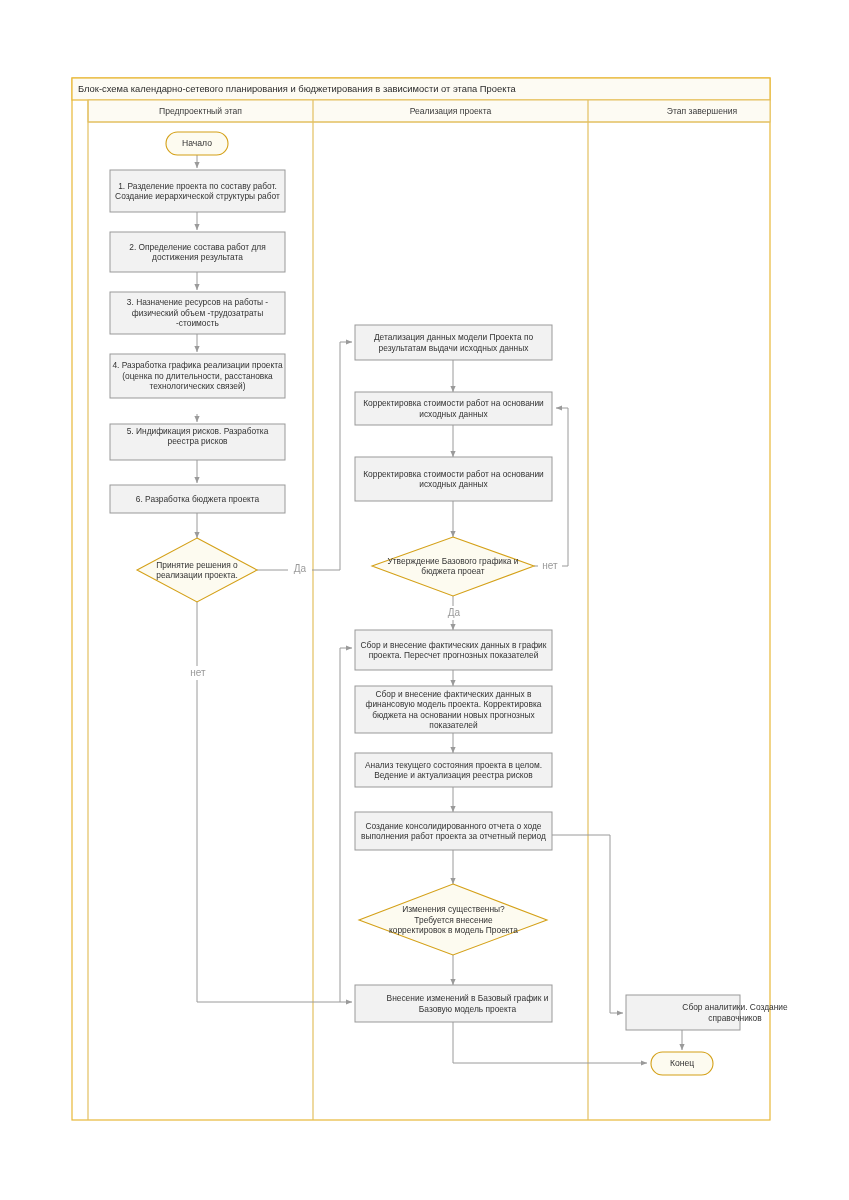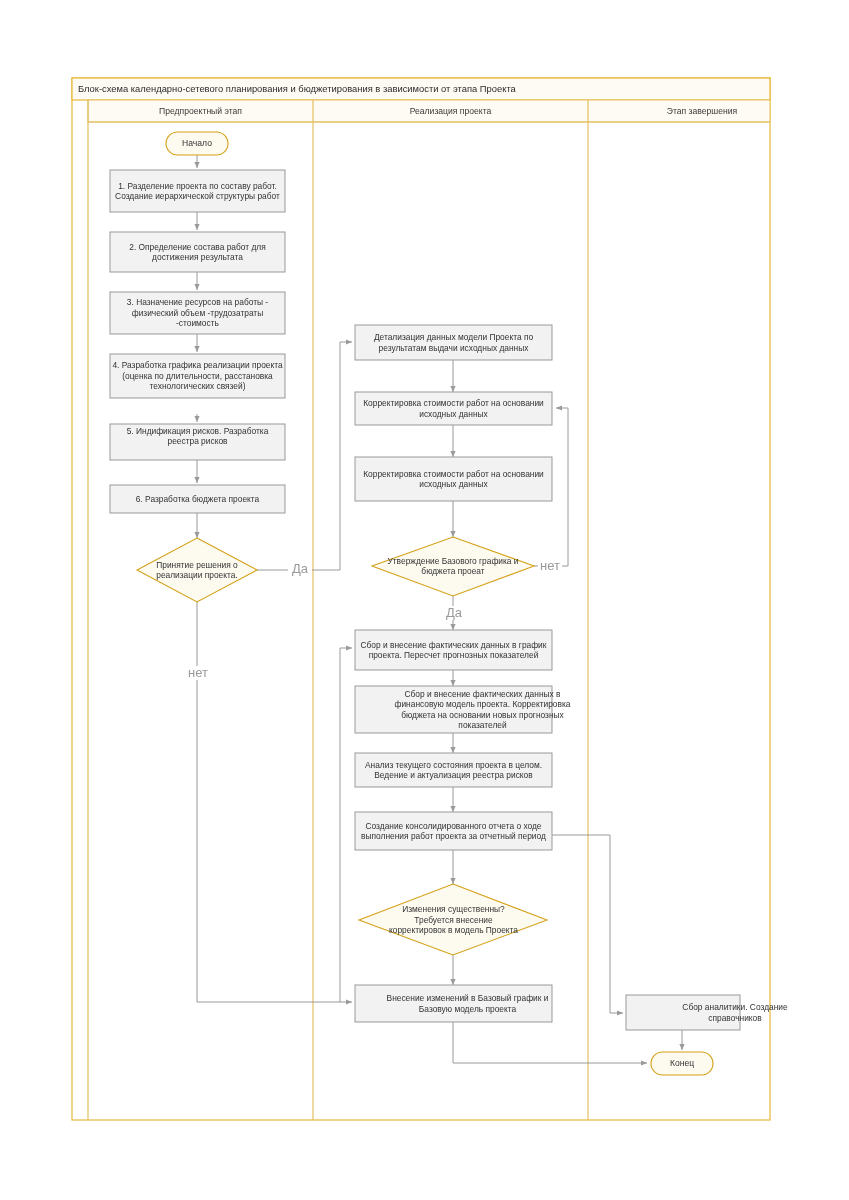--- a/index.html
+++ b/index.html
@@ -19,21 +19,21 @@
     text-align:center;
     color:#333333;
     line-height:1.25;
     pointer-events:none;
   }
   .proc-txt{font-size:8.4px;}
   .dec-txt{font-size:8.4px;}
   .term-txt{font-size:8.6px;}
   .col-txt{font-size:8.6px;color:#3a3a3a;}
   .title-txt{font-size:9.4px;color:#2b2b2b;justify-content:flex-start;}
-  .edge-txt{font-size:13px;color:#9a9a9a;}
+  .edge-txt{font-size:10px;color:#9a9a9a;}
 </style>
 </head>
 <body>
 
 <div id="stage">
 
   <svg id="canvas" viewBox="0 0 849 1200">
     <defs>
       <marker id="arr" markerWidth="7" markerHeight="7" refX="6" refY="2.6" orient="auto">
         <path d="M0,0 L6,2.6 L0,5.2 z" fill="#9a9a9a"></path>
@@ -141,21 +141,21 @@
 
   <div class="lbl dec-txt" style="left:143px;top:552px;width:108px;height:36px;">Принятие решения о реализации проекта.</div>
 
   <div class="lbl proc-txt" style="left:357px;top:325px;width:193px;height:35px;">Детализация данных модели Проекта по результатам выдачи исходных данных</div>
   <div class="lbl proc-txt" style="left:357px;top:392px;width:193px;height:33px;">Корректировка стоимости работ на основании исходных данных</div>
   <div class="lbl proc-txt" style="left:357px;top:457px;width:193px;height:44px;">Корректировка стоимости работ на основании исходных данных</div>
 
   <div class="lbl dec-txt" style="left:383px;top:548px;width:140px;height:36px;">Утверждение Базового графика и бюджета проеат</div>
 
   <div class="lbl proc-txt" style="left:357px;top:630px;width:193px;height:40px;">Сбор и внесение фактических данных в график проекта. Пересчет прогнозных показателей</div>
-  <div class="lbl proc-txt" style="left:357px;top:686px;width:193px;height:47px;padding-left:29px;">Сбор и внесение фактических данных в финансовую модель проекта. Корректировка бюджета на основании новых прогнозных показателей</div>
+  <div class="lbl proc-txt" style="left:357px;top:686px;width:193px;height:47px;">Сбор и внесение фактических данных в финансовую модель проекта. Корректировка бюджета на основании новых прогнозных показателей</div>
   <div class="lbl proc-txt" style="left:357px;top:753px;width:193px;height:34px;">Анализ текущего состояния проекта в целом. Ведение и актуализация реестра рисков</div>
   <div class="lbl proc-txt" style="left:357px;top:812px;width:193px;height:38px;">Создание консолидированного отчета о ходе выполнения работ проекта за отчетный период</div>
 
   <div class="lbl dec-txt" style="left:388px;top:893px;width:131px;height:54px;">Изменения существенны? Требуется внесение корректировок в модель Проекта</div>
 
   <div class="lbl proc-txt" style="left:371px;top:985px;width:193px;height:37px;">Внесение изменений в Базовый график и Базовую модель проекта</div>
 
   <div class="lbl proc-txt" style="left:648px;top:995px;width:110px;height:35px;margin-left:32px;">Сбор аналитики. Создание справочников</div>
   <div class="lbl term-txt" style="left:651px;top:1052px;width:62px;height:23px;">Конец</div>
 

